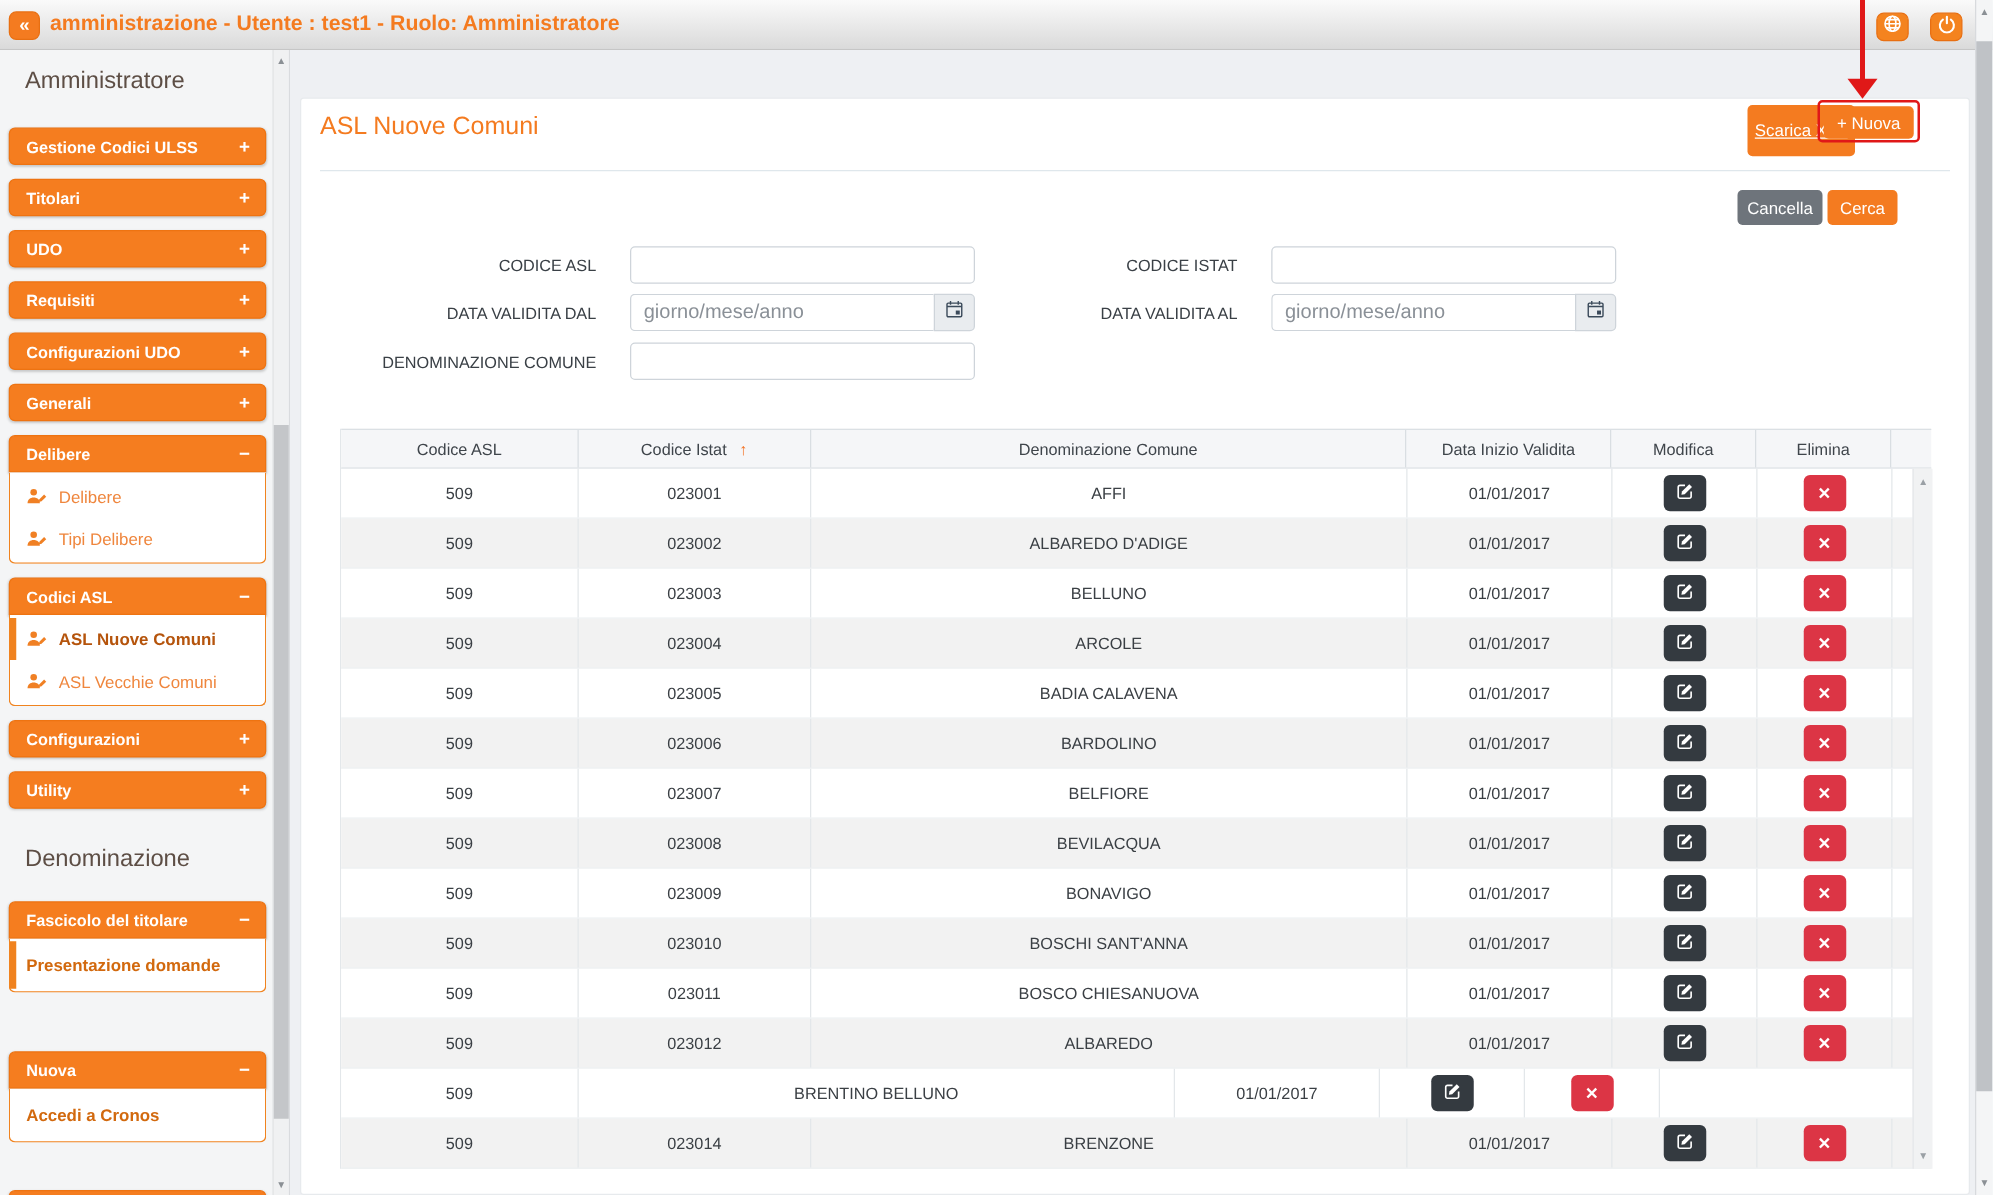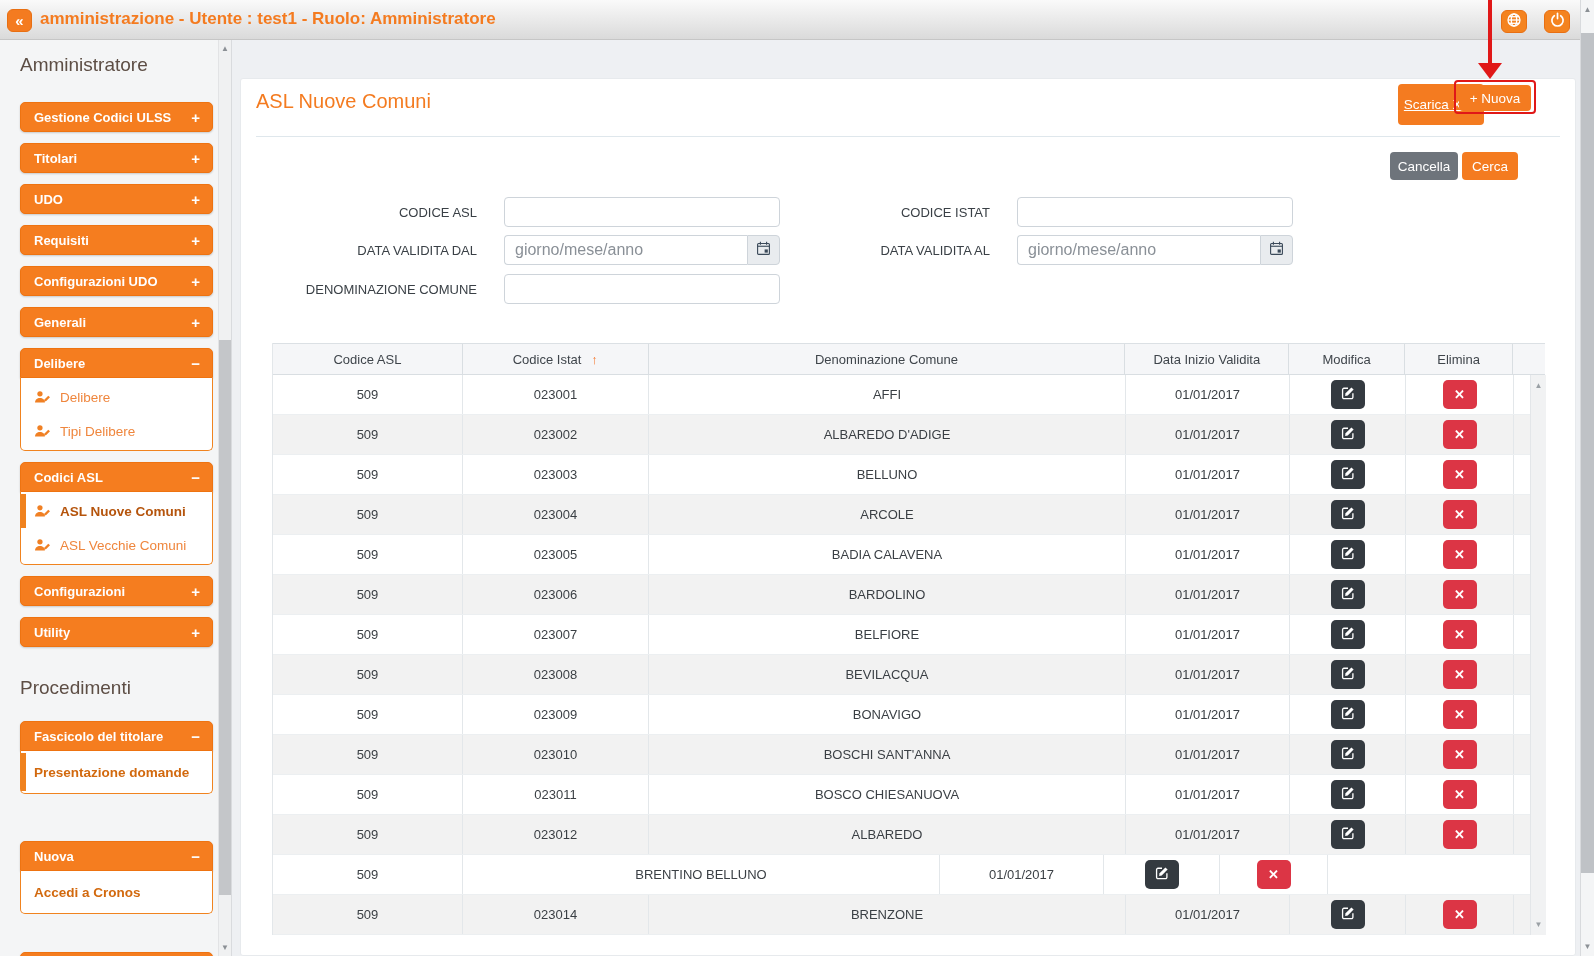--- a/index.html
+++ b/index.html
@@ -21,21 +21,21 @@
   .annot-line { position:absolute; left:1488px; top:0; width:4px; height:64px; background:#e01818; z-index:40; }
   .annot-head { position:absolute; left:1478px; top:63px; width:0; height:0; z-index:40;
     border-left:12px solid transparent; border-right:12px solid transparent; border-top:16px solid #e01818; }
   .annot-box { position:absolute; left:1454px; top:80px; width:82px; height:34px;
     border:2px solid #e01818; border-radius:4px; z-index:39; }
 
   
   .sidebar { position:absolute; left:0; top:40px; width:218px; height:916px; background:#f4f5f6; overflow:hidden; z-index:20; }
   .side-title { margin:14px 0 26px 20px; font-size:19px; color:#5d4e45; }
   .side-title2 { margin:30px 0 22px 20px; font-size:19px; color:#5d4e45; }
-  .menu { margin:0 5px 11px 20px; }
+  .menu { margin:0 5px 11px 7px; }
   .menu-btn { height:30px; background:#f57d1f; border:1px solid #ee7311; border-radius:5px;
     box-shadow:0 1px 2px rgba(0,0,0,.18); display:flex; align-items:center; padding:0 12px 0 13px;
     color:#fff; font-size:13px; font-weight:bold; cursor:pointer; }
   .menu-btn .toggle { margin-left:auto; font-size:15px; font-weight:bold; }
   .menu.open .menu-btn { border-radius:5px 5px 0 0; }
   .submenu { background:#fff; border:1px solid #f0831f; border-top:none; border-radius:0 0 5px 5px; padding:2px 0; }
   .submenu-item { height:34px; display:flex; align-items:center; gap:9px; padding-left:13px;
     font-size:13.5px; color:#ef863d; cursor:pointer; position:relative; }
   .submenu-item.active { font-weight:bold; color:#b5540c; box-shadow:inset 5px 0 0 #f0821e; }
   .submenu-item.plain { font-weight:bold; color:#d2690e; height:38px; }
@@ -246,21 +246,21 @@
       <span class="toggle">+</span>
     </div>
   </div>
   <div class="menu">
     <div class="menu-btn">
       <span>Utility</span>
       <span class="toggle">+</span>
     </div>
   </div>
 
-  <div class="side-title2">Procedimenti</div>
+  <div class="side-title2">Denominazione</div>
 
   <div class="menu open">
     <div class="menu-btn">
       <span>Fascicolo del titolare</span>
       <span class="toggle">−</span>
     </div>
     <div class="submenu">
       <div class="submenu-item plain barred">
         <span>Presentazione domande</span>
       </div>

